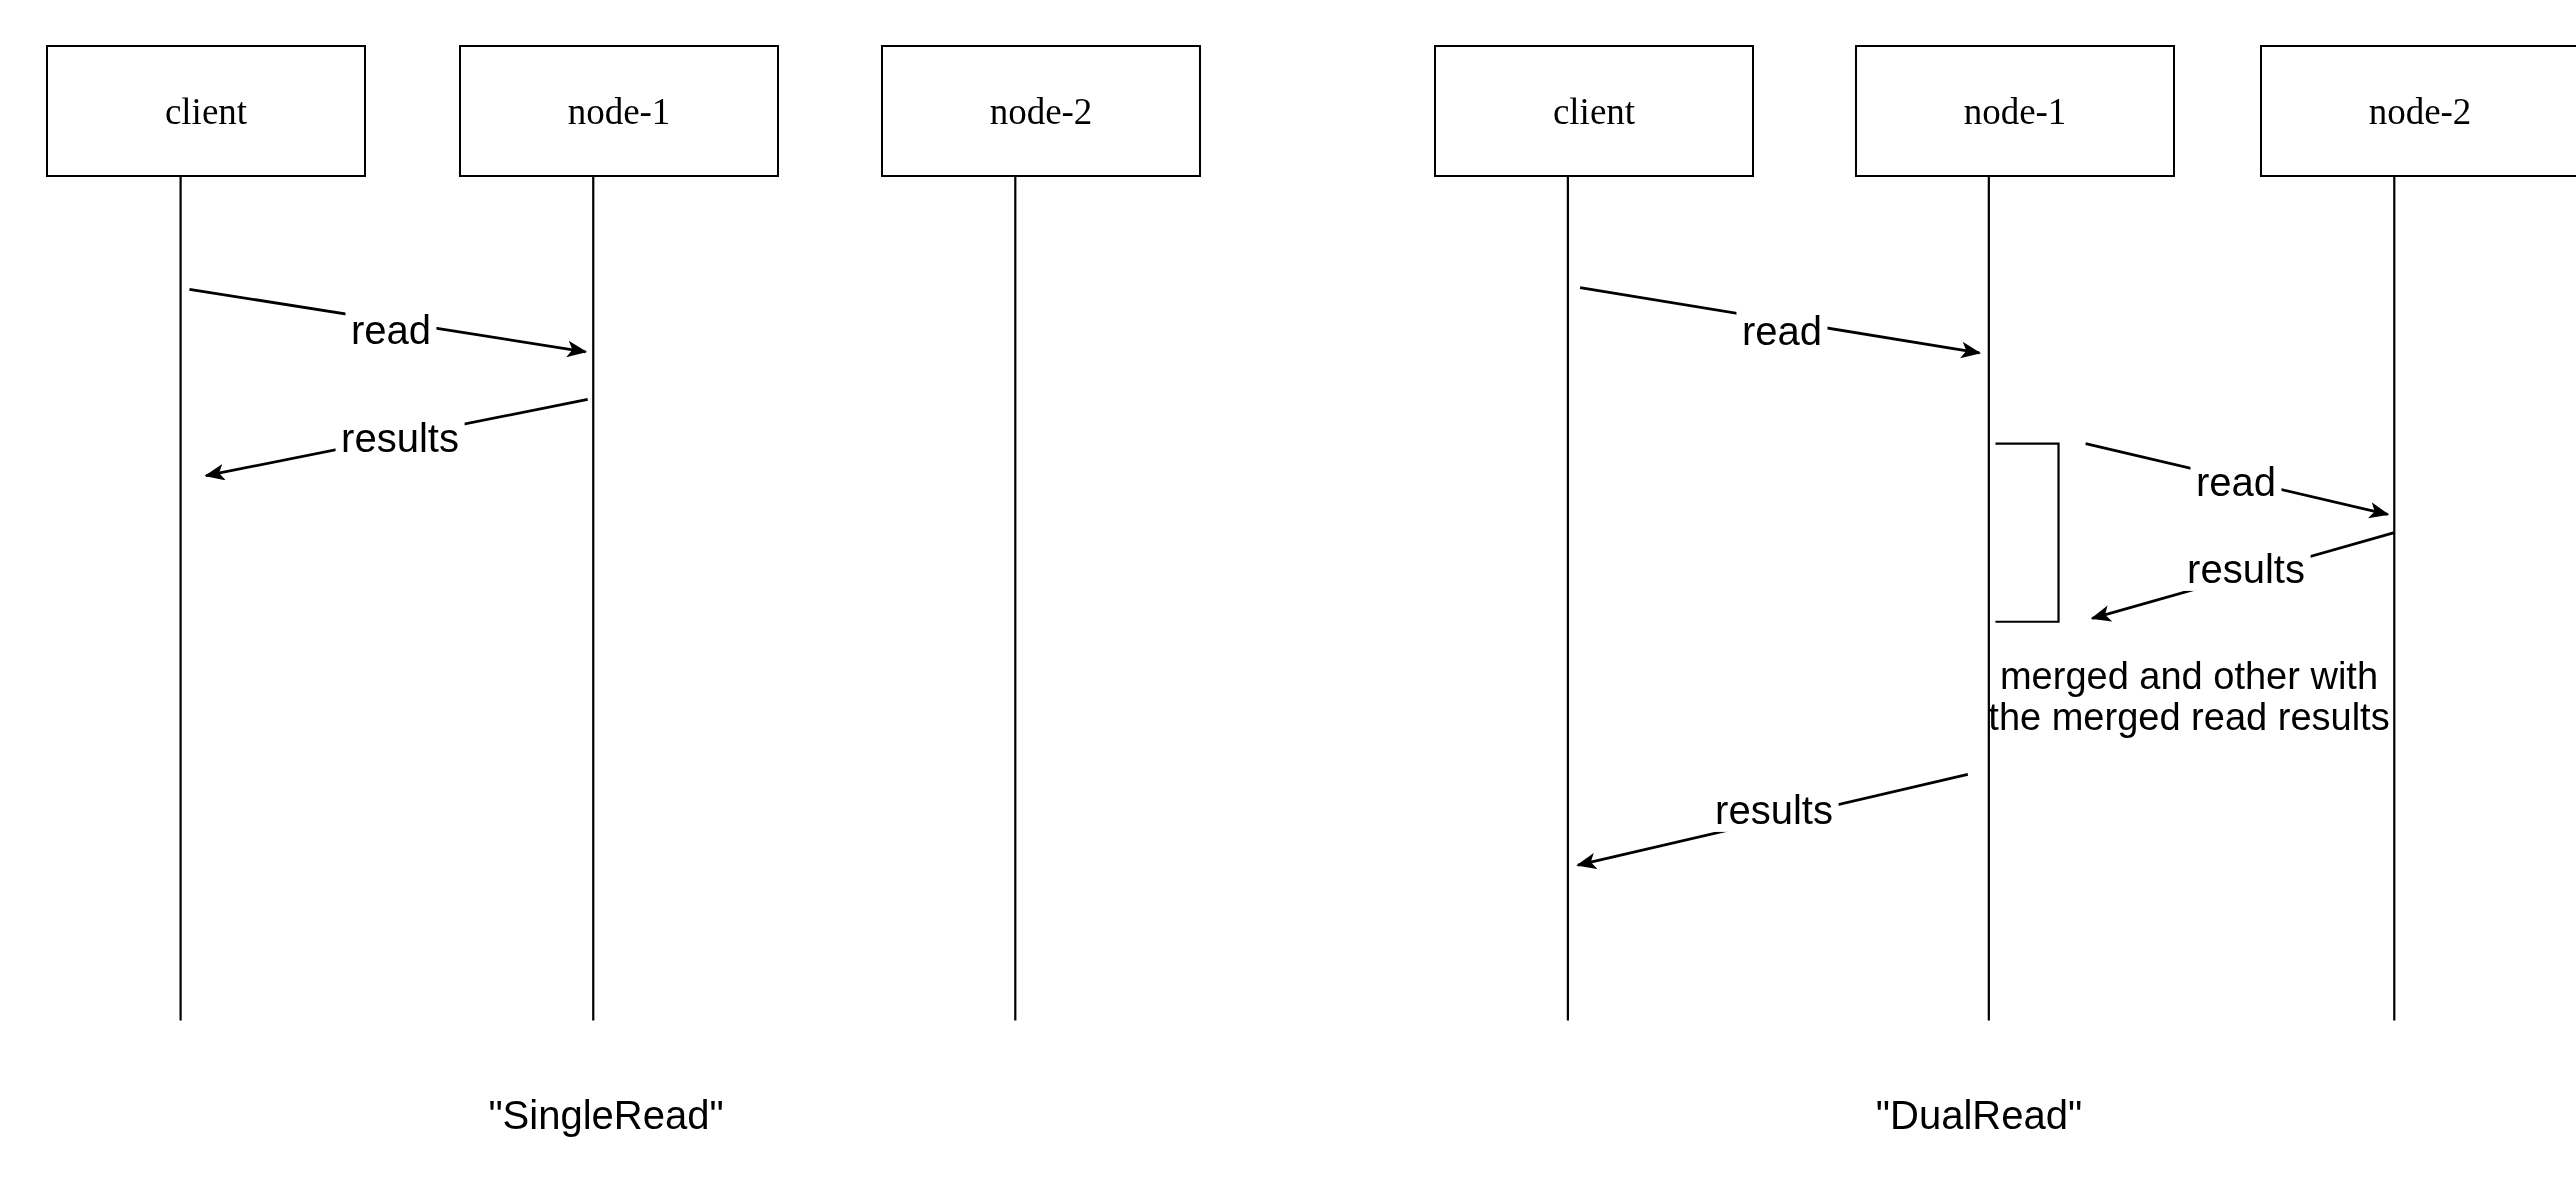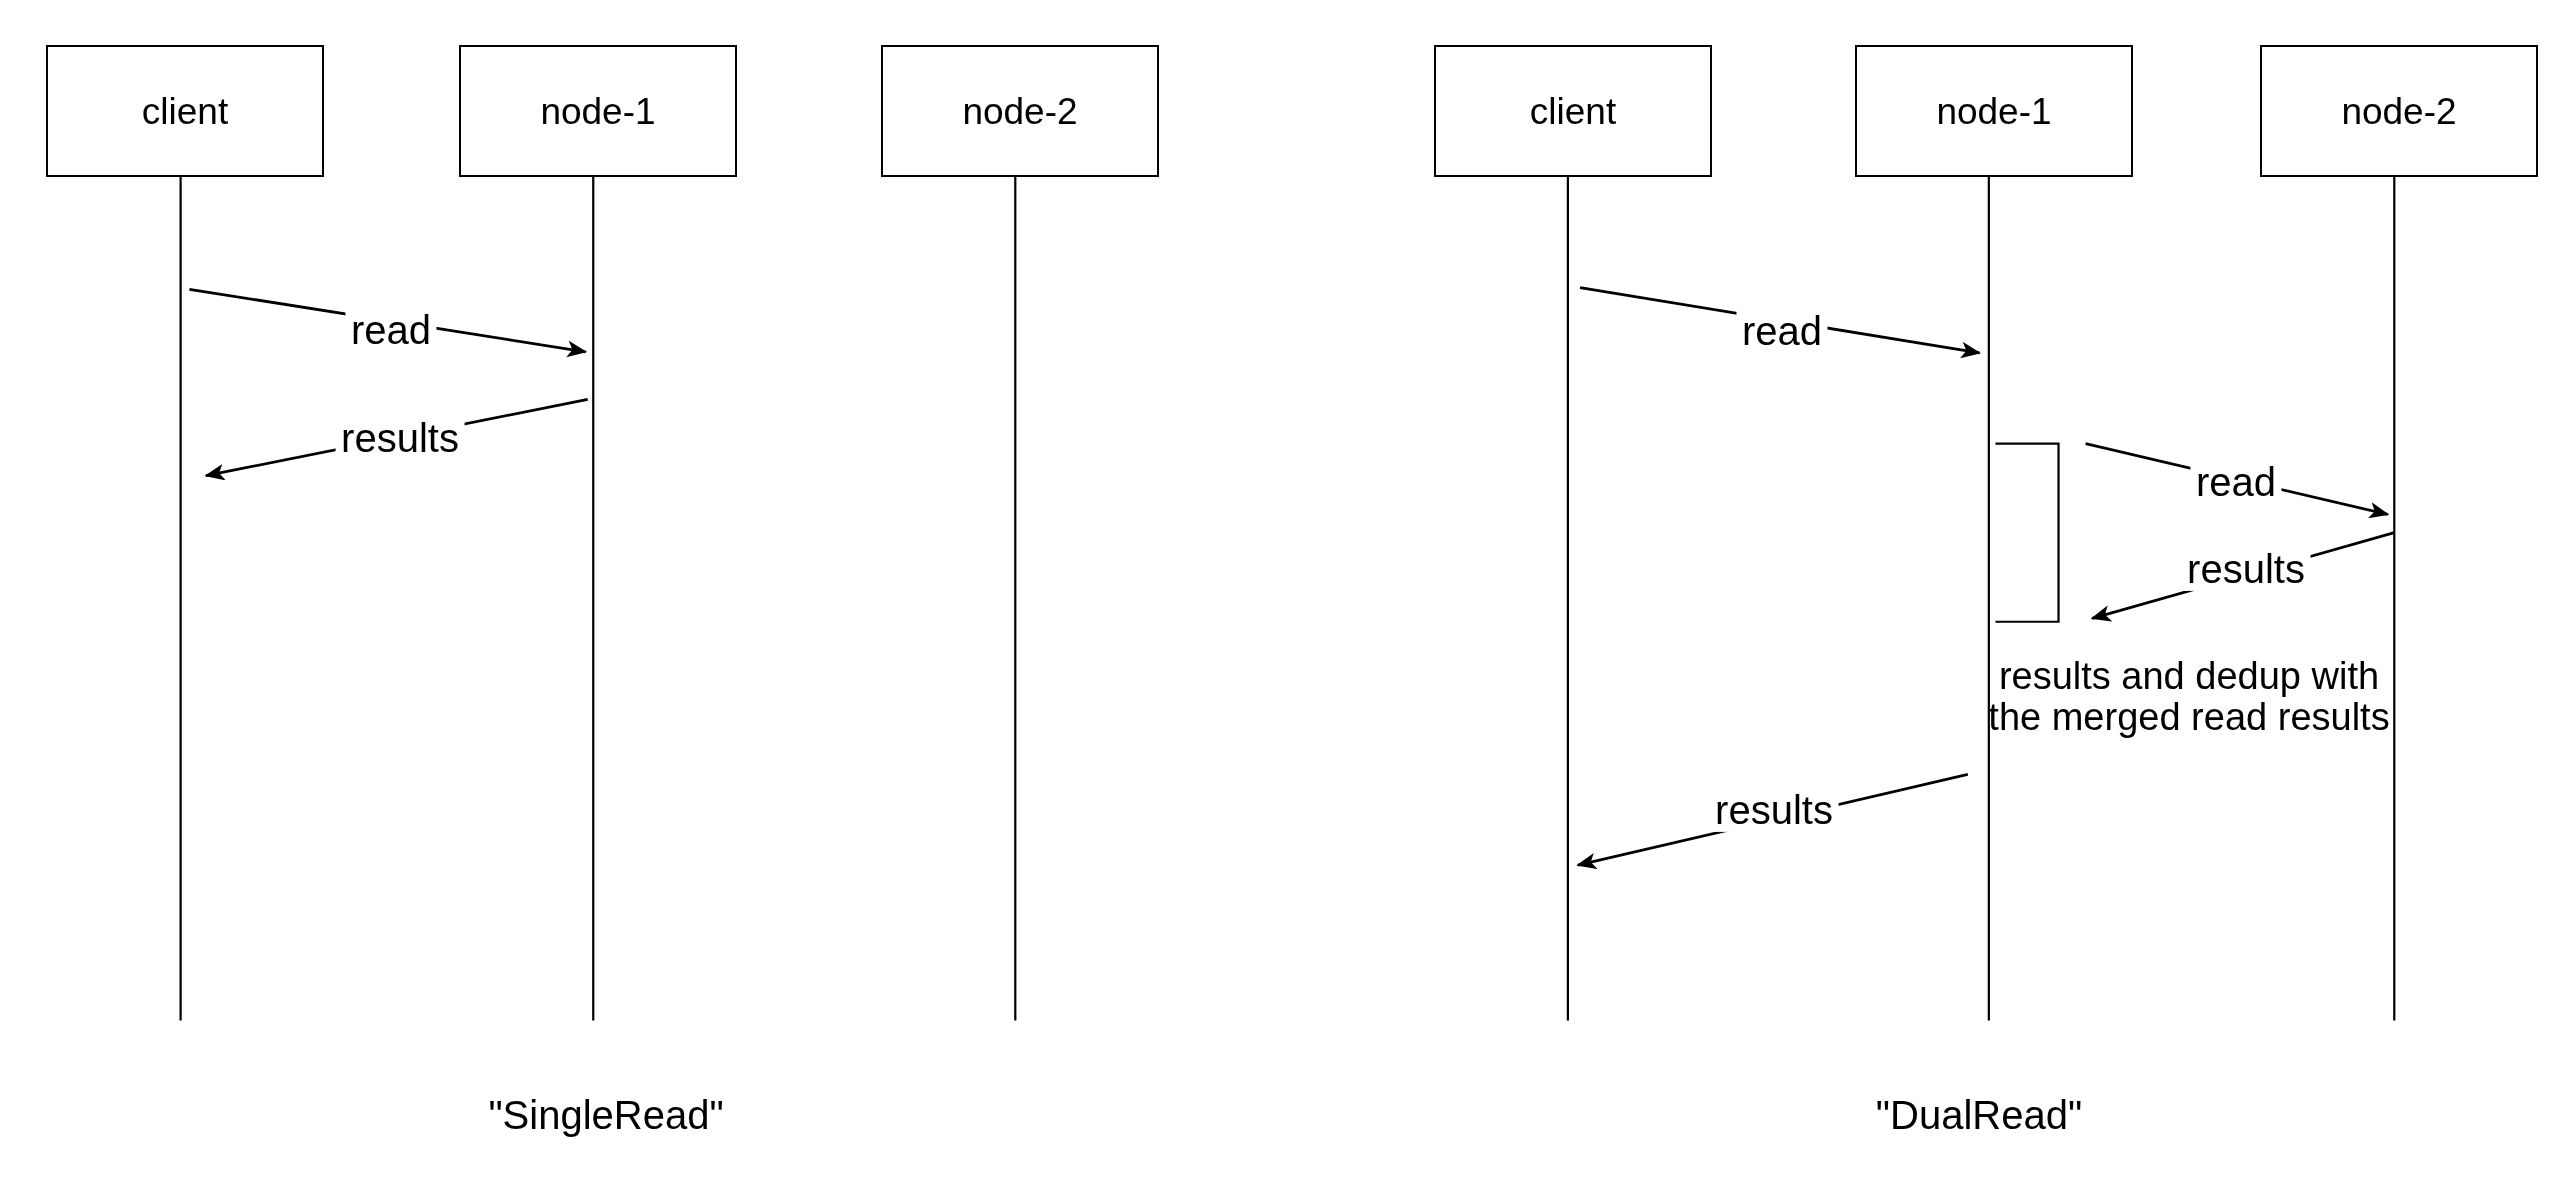--- a/index.html
+++ b/index.html
@@ -18,30 +18,31 @@
   }
   #wires {
     position: absolute;
     left: 0; top: 0;
     width: 2576px;
     height: 1197px;
   }
   .actor-box {
     position: absolute;
     top: 45px;
-    width: 278px;
+    width: 320px;
     height: 132px;
     border: 2.2px solid #000000;
     background: #ffffff;
     box-sizing: border-box;
     display: flex;
     align-items: center;
     justify-content: center;
     font-size: 37px;
     line-height: 1;
+    font-family: Liberation Serif, serif;
   }
   .msg-label {
     position: absolute;
     transform: translate(-50%, -50%);
     background: #ffffff;
     padding: 1.1px 5.5px;
     font-size: 40px;
     line-height: 1.05;
     white-space: nowrap;
   }
@@ -115,21 +116,21 @@
 
   <div class="msg-label" style="left:391px; top:330px;">read</div>
   <div class="msg-label" style="left:400px; top:438px;">results</div>
 
   <div class="msg-label" style="left:1782px; top:331px;">read</div>
   <div class="msg-label" style="left:2236px; top:482px;">read</div>
   <div class="msg-label" style="left:2246px; top:569px;">results</div>
   <div class="msg-label" style="left:1774px; top:810px;">results</div>
 
   <div class="note-text" style="left:1962px; top:656px;">
-    <div>results and dedup with</div>
+    <div>merged and other with</div>
     <div>the merged read results</div>
   </div>
 
   <div class="caption" style="left:379px; top:1093px;">"SingleRead"</div>
   <div class="caption" style="left:1752px; top:1093px;">"DualRead"</div>
 
 </div>
 
 
 </body></html>

